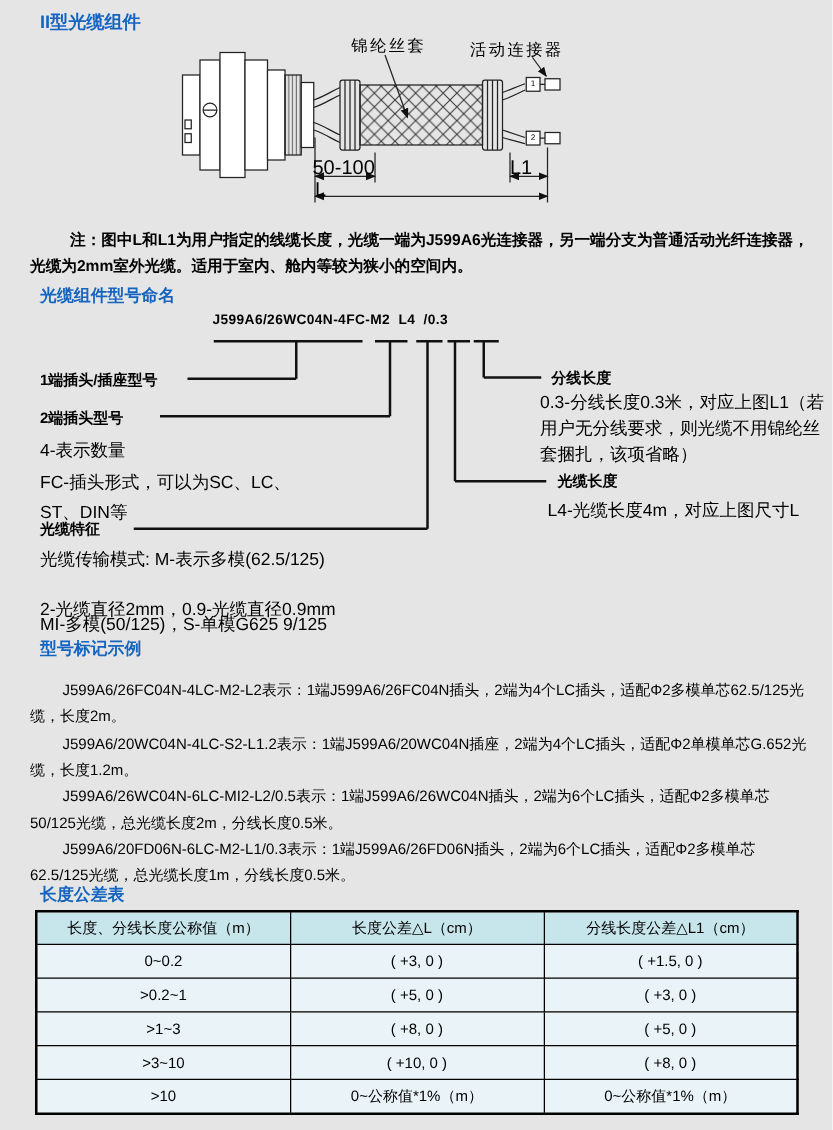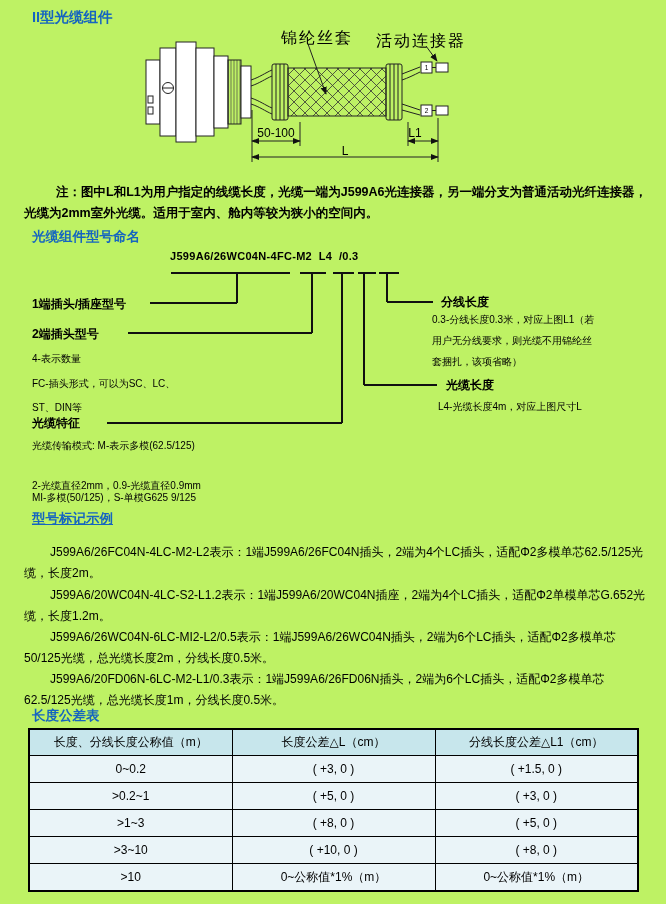--- a/index.html
+++ b/index.html
@@ -1,29 +1,29 @@
 <!DOCTYPE html>
 <html><head>
 <meta charset="utf-8">
 <style>
   html,body { margin:0; padding:0; background:#fff; }
   .page {
-    position:relative; width:666px; height:904px; background:#bef264;
+    position:relative; width:666px; height:904px; background:#e5e5e5;
     font-family:"Liberation Sans","DejaVu Sans",sans-serif; color:#000;
     overflow:hidden;
   }
   .abs { position:absolute; white-space:nowrap; }
   .blue-head { color:#1565c0; font-weight:bold; font-size:13.5px; }
   .doc-title { color:#1565c0; font-weight:bold; font-size:14.5px; }
   .note-line { font-weight:bold; font-size:12.5px; }
   .model-code { font-weight:bold; font-size:11px; letter-spacing:.3px; white-space:pre; }
   .callout-bold { font-weight:bold; font-size:12px; }
-  .callout-txt { font-size:10px; }
-  .dlabel { font-size:16px; letter-spacing:2px; }
-  .dimlabel { font-size:12px; text-align:center; }
+  .callout-txt { font-size:14px; }
+  .dlabel { font-size:13px; letter-spacing:2px; }
+  .dimlabel { font-size:16px; }
   .portnum { font-size:6.5px; text-align:center; line-height:11px; }
   .example-p {
     position:absolute; left:24px; width:622px; font-size:12px;
     line-height:21px; text-indent:26px; white-space:normal;
   }
   table.tol {
     position:absolute; left:28px; top:728px; width:611px;
     border-collapse:collapse; table-layout:fixed;
     border:2px solid #000; font-size:12px;
   }
@@ -149,21 +149,21 @@
   <div class="abs callout-txt" style="left:32px; top:459px;margin-top:32px;">MI-多模(50/125)，S-单模G625 9/125</div>
   <div class="abs callout-txt" style="left:32px; top:479px;">2-光缆直径2mm，0.9-光缆直径0.9mm</div>
 
   <div class="abs callout-bold" style="left:441px; top:294px;">分线长度</div>
   <div class="abs callout-txt" style="left:432px; top:313px;">0.3-分线长度0.3米，对应上图L1（若</div>
   <div class="abs callout-txt" style="left:432px; top:334px;">用户无分线要求，则光缆不用锦纶丝</div>
   <div class="abs callout-txt" style="left:432px; top:355px;">套捆扎，该项省略）</div>
   <div class="abs callout-bold" style="left:446px; top:377px;">光缆长度</div>
   <div class="abs callout-txt" style="left:438px; top:400px;">L4-光缆长度4m，对应上图尺寸L</div>
 
-  <div class="abs blue-head" style="left:32px; top:510px;text-decoration:underline;">型号标记示例</div>
+  <div class="abs blue-head" style="left:32px; top:510px;">型号标记示例</div>
   <p class="example-p" style="top:530px;">J599A6/26FC04N-4LC-M2-L2表示：1端J599A6/26FC04N插头，2端为4个LC插头，适配Φ2多模单芯62.5/125光缆，长度2m。</p>
   <p class="example-p" style="top:573px;">J599A6/20WC04N-4LC-S2-L1.2表示：1端J599A6/20WC04N插座，2端为4个LC插头，适配Φ2单模单芯G.652光缆，长度1.2m。</p>
   <p class="example-p" style="top:615px;">J599A6/26WC04N-6LC-MI2-L2/0.5表示：1端J599A6/26WC04N插头，2端为6个LC插头，适配Φ2多模单芯50/125光缆，总光缆长度2m，分线长度0.5米。</p>
   <p class="example-p" style="top:657px;">J599A6/20FD06N-6LC-M2-L1/0.3表示：1端J599A6/26FD06N插头，2端为6个LC插头，适配Φ2多模单芯62.5/125光缆，总光缆长度1m，分线长度0.5米。</p>
 
   <div class="abs blue-head" style="left:32px; top:707px;">长度公差表</div>
 
   <table class="tol">
     <thead>
       <tr>

